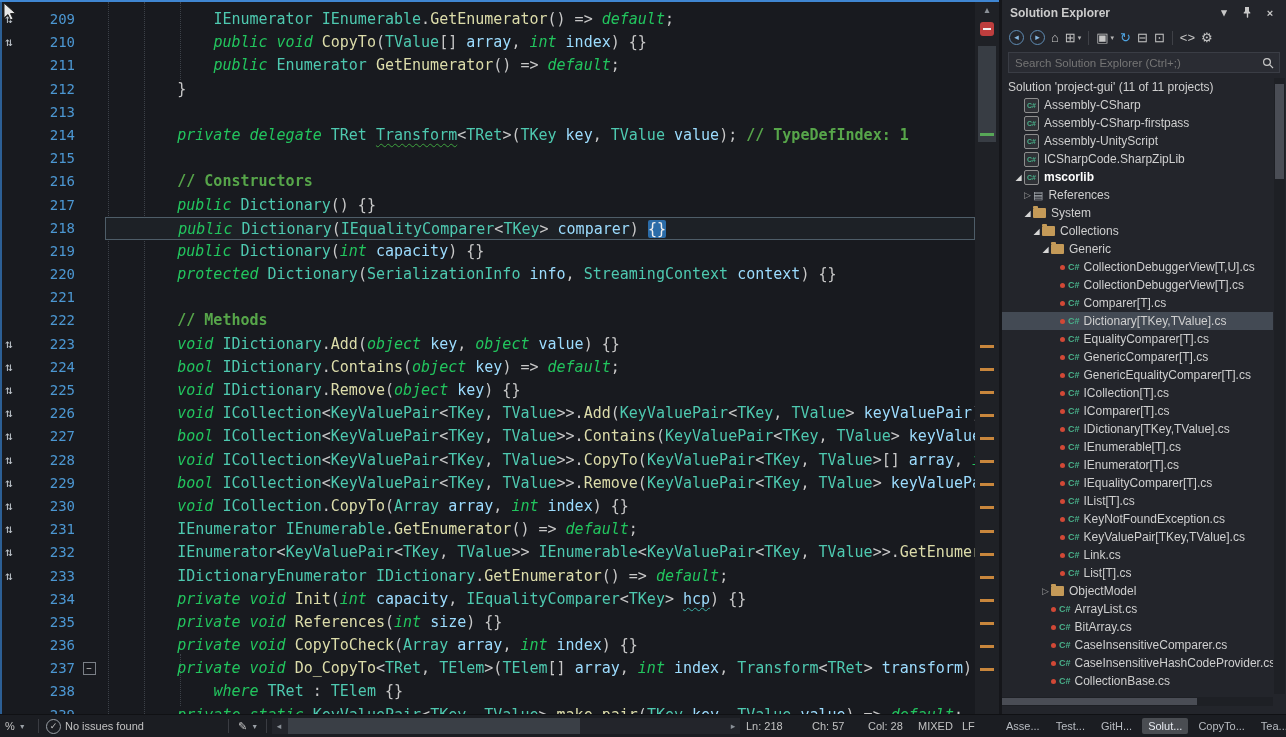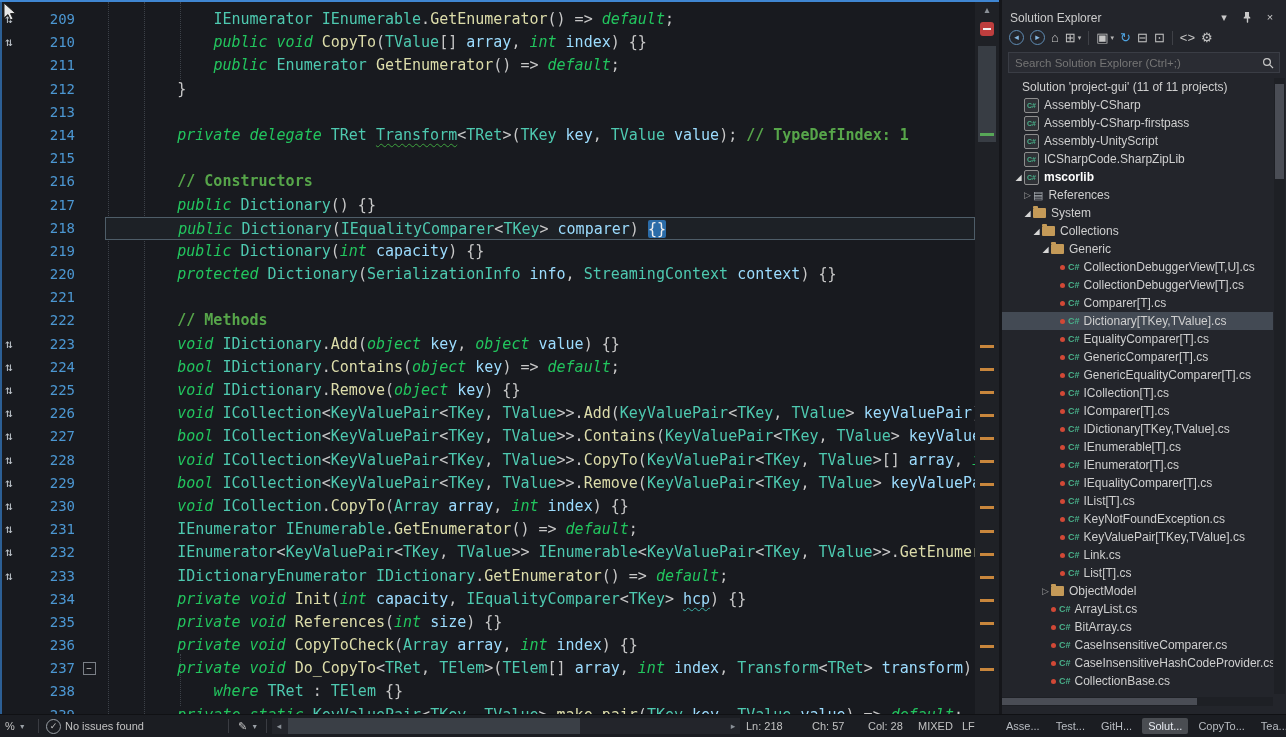--- a/index.html
+++ b/index.html
@@ -30,21 +30,21 @@
   #vscroll { position:absolute; right:0; top:2px; bottom:0; width:24px; background:#1F2126; }
   #vs-up { position:absolute; top:2px; left:0; width:24px; text-align:center; color:#8A9097; font-size:10px; }
   #health-badge { position:absolute; top:20px; left:5px; width:14px; height:14px; background:#BE3E3E; border-radius:3px; }
   #health-badge::after { content:''; position:absolute; left:3px; top:6px; width:8px; height:2px; background:#F2F2F2; }
   #vthumb { position:absolute; top:44px; left:3px; width:18px; height:96px; background:#383D44; }
   .smark { position:absolute; left:5px; width:14px; height:3px; }
   .smark.orange { background:#C8863C; } .smark.green { background:#58A858; }
 
   
   #se { flex:1; position:relative; background:#23252B; border-left:3px solid #15161A; color:#CFCFCF; }
-  .se-title { height:25px; display:flex; align-items:flex-end; padding:0 8px; font-size:12px; color:#CCCCCC; }
+  .se-title { height:25px; display:flex; align-items:center; padding:0 8px; font-size:12px; color:#CCCCCC;font-weight:bold; }
   #se-title-icons { margin-left:auto; display:flex; gap:7px; align-items:center; }
   .ticon { width:16px; height:16px; display:flex; align-items:center; justify-content:center; color:#C8C8C8; font-size:11px; }
   #se-toolbar { height:25px; display:flex; align-items:center; padding:0 4px; }
   .tbtn { height:20px; display:flex; align-items:center; padding:0 3px; color:#C5C5C5; font-size:13px; }
   .tbtn.circ .tglyph { border:1px solid #5F8CB4; border-radius:50%; width:13px; height:13px; line-height:12px; text-align:center; font-size:9px; color:#86B7E0; }
   .tbtn.accent { color:#4EA3E0; }
   .tdd { font-size:7px; margin-left:2px; color:#B5B5B5; }
   .tb-sep { width:1px; height:14px; background:#3F4147; margin:0 4px; }
   .se-search { margin:2px 6px 4px; position:relative; }
   .se-search input { width:100%; height:21px; background:#2A2C33; border:1px solid #3A3D45; color:#9AA0A6; font-size:11.5px; font-family:"Liberation Sans",sans-serif; padding:0 22px 0 6px; box-sizing:border-box; outline:none; }
@@ -364,21 +364,21 @@
           </div>
         </div>
       <div class="se-search">
         <input type="text" placeholder="Search Solution Explorer (Ctrl+;)" style="">
         <svg width="12" height="12" viewBox="0 0 12 12">
           <circle cx="5" cy="5" r="3.4" fill="none" stroke="#C8C8C8" stroke-width="1.2"></circle>
           <line x1="7.6" y1="7.6" x2="11" y2="11" stroke="#C8C8C8" stroke-width="1.2"></line>
         </svg>
       </div>
       <div id="tree">
-          <div class="trow" style="padding-left: 20px;">
+          <div class="trow" style="padding-left: 6px;">
             <span class="tlabel">Solution 'project-gui' (11 of 11 projects)</span>
           </div>
           <div class="trow" style="padding-left: 11px;">
             <span class="arrow"></span>
             <span class="picon">C#</span>
             <span class="tlabel">Assembly-CSharp</span>
           </div>
           <div class="trow" style="padding-left: 11px;">
             <span class="arrow"></span>
             <span class="picon">C#</span>

